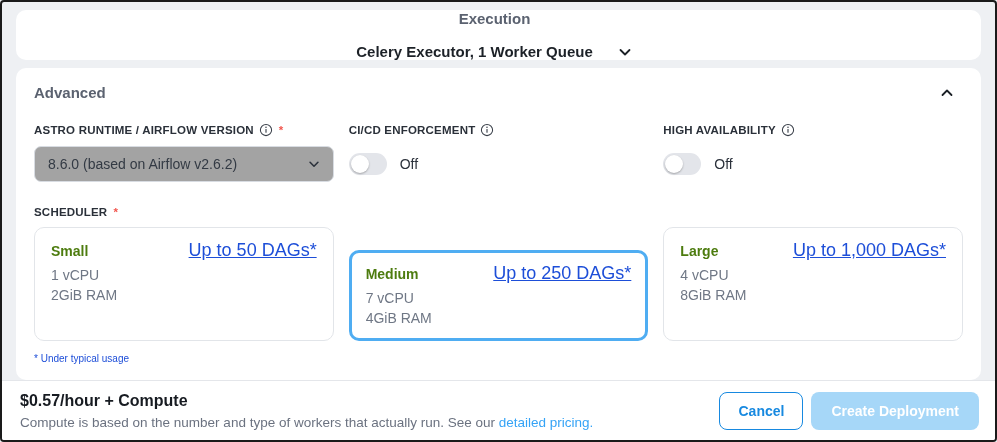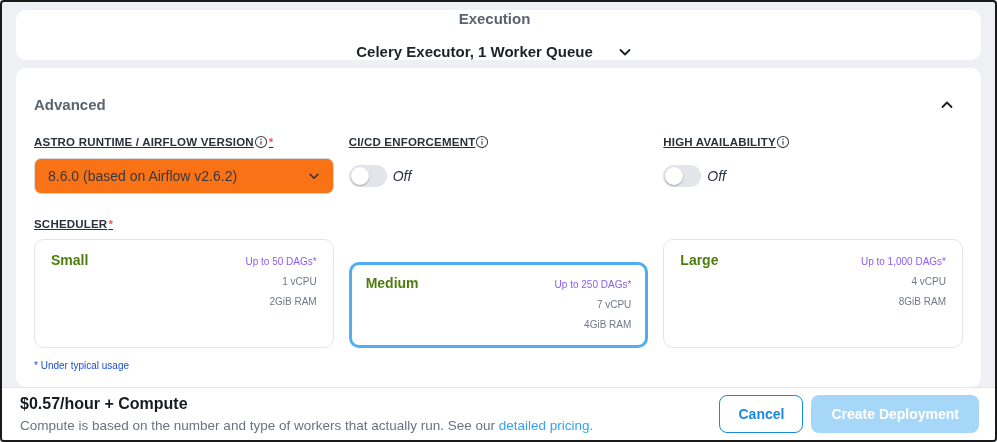--- a/index.html
+++ b/index.html
@@ -23,49 +23,48 @@
     display: flex; align-items: center; justify-content: space-between;
     padding: 0 26px 0 18px;
     margin-bottom: 8px;
     cursor: pointer;
     flex-direction: column;
   }
   .section-title { font-size: 15px; font-weight: 700; color: #5b6270; }
   .exec-right { display: flex; align-items: center; gap: 24px; }
   .exec-value { font-size: 15px; font-weight: 700; color: #1c2127; }
   .chev { display: inline-flex; align-items: center; }
-  .adv-card { padding: 28px 18px 16px 18px; }
+  .adv-card { padding: 16px 18px 16px 18px; }
   .adv-header {
     display: flex; align-items: center; justify-content: space-between;
     padding-right: 8px; margin-bottom: 22px; cursor: pointer;
   }
   .form-grid, .cards-grid {
     display: grid;
     grid-template-columns: repeat(3, 1fr);
     gap: 15px;
   }
   .label-row {
-    display: flex; align-items: center; 
+    display: flex; align-items: center; gap: 5px;
     font-size: 11.5px; font-weight: 600; color: #2a3039;
     letter-spacing: 0.2px;
     margin-bottom: 9px;
-    text-decoration: underline;
   }
   .req { color: #f2564e; font-weight: 700; margin-left: 1px; }
   .select-box {
     height: 36px;
     border: 1px solid #d8dce2;
     border-radius: 7px;
     display: flex; align-items: center; justify-content: space-between;
     padding: 0 12px 0 13px;
     font-size: 14px; color: #333a44;
     cursor: pointer;
-    background: #f97316;
-  }
-  .control-row { height: 36px; display: flex; align-items: center; gap: 6px; font-style: italic; }
+    background: #a3a3a3;
+  }
+  .control-row { height: 36px; display: flex; align-items: center; gap: 13px; }
   .toggle {
     width: 38px; height: 22px; border-radius: 11px;
     background: #e3e5ea; position: relative; cursor: pointer; flex: none;
   }
   .toggle .knob {
     position: absolute; left: 2px; top: 2px;
     width: 18px; height: 18px; border-radius: 50%;
     background: #ffffff;
     box-shadow: 0 1px 2px rgba(0,0,0,0.28);
   }
@@ -78,22 +77,22 @@
     padding: 12px 16px;
     cursor: pointer;
   }
   .scheduler-card.selected {
     border: 3px solid #4fadf2;
     padding: 10px 14px;
     margin-top: 23px;
   }
   .sc-top { display: flex; justify-content: space-between; align-items: baseline; margin-bottom: 4px; }
   .sc-name { font-size: 14px; font-weight: 700; color: #4d7c0f; }
-  .sc-cap { font-size: 10px; color: #8b5cf6; }
-  .sc-spec { font-size: 10px; color: #6f7785; line-height: 20px; text-align: right; }
+  .sc-cap { font-size: 18px; color: #1d4ed8; text-decoration: underline; }
+  .sc-spec { font-size: 14px; color: #6f7785; line-height: 20px; }
   .footnote { margin-top: 12px; font-size: 10px; color: #1d4ed8; }
   .footer {
     background: #ffffff;
     border-top: 1px solid #e4e6ea;
     height: 72px;
     display: flex; align-items: center; justify-content: space-between;
     padding: 0 16px 0 18px;
   }
   .price { font-size: 16px; font-weight: 700; color: #171b21; margin-bottom: 5px; }
   .desc { font-size: 13.5px; color: #6b7280; }

